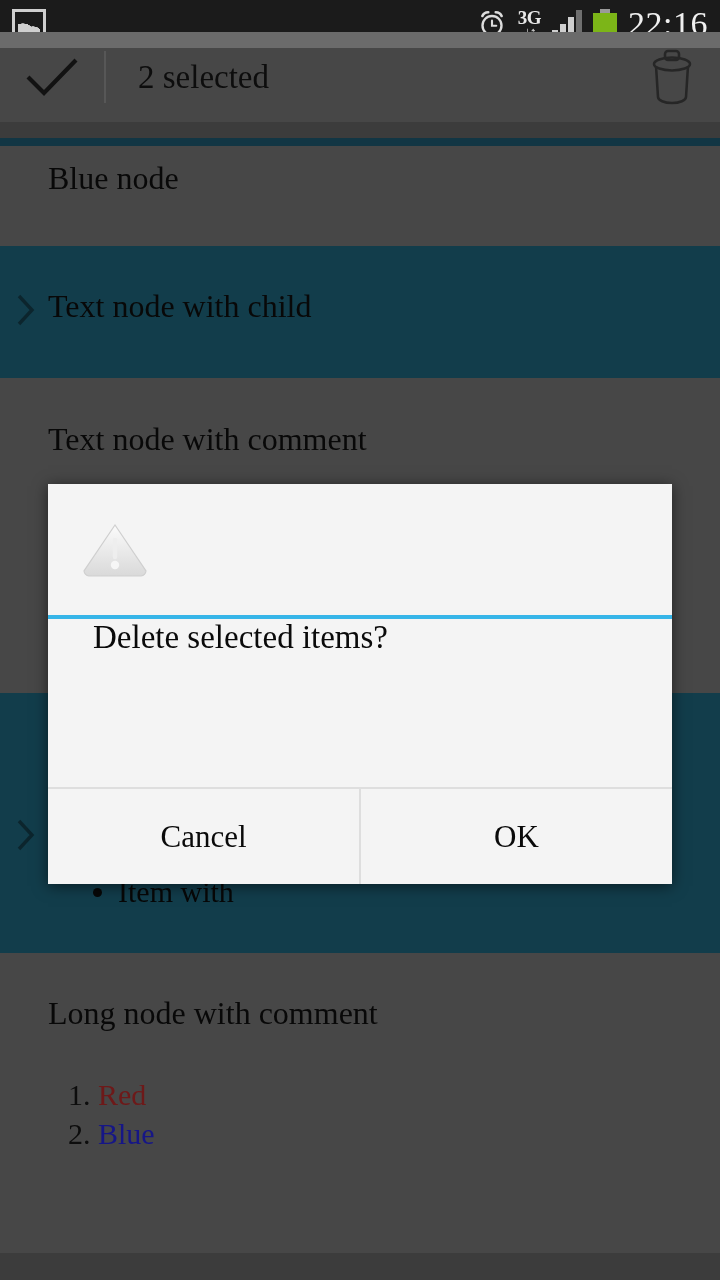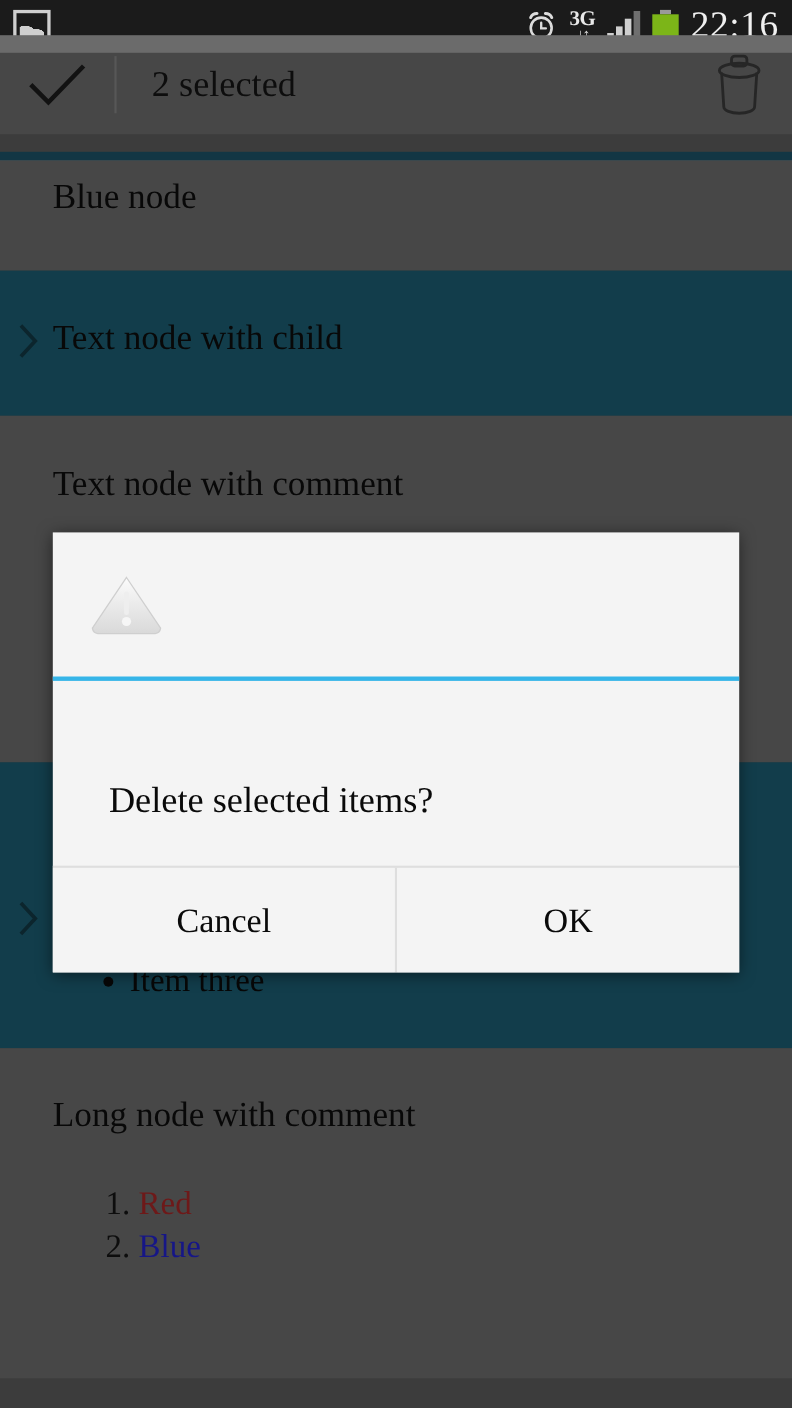--- a/index.html
+++ b/index.html
@@ -54,38 +54,38 @@
   
   #list { position: absolute; top: 146px; left: 0; width: 720px; bottom: 0; }
   .row { position: relative; width: 720px; }
   .row.plain { background: #6b6b6b; }
   .row.sel { background: #1b5c70; }
   .row-title { position: absolute; font-size: 32px; color: #0d0d0d; left: 48px; }
   .chev { position: absolute; left: 14px; width: 26px; height: 26px; }
   .bullets { position: absolute; left: 78px; }
   .bullets li { color: #0b0b0b; font-size: 30px; line-height: 38px; margin-left: 40px; }
   .ol { position: absolute; left: 78px; }
-  .ol li { font-size: 30px; line-height: 39px; margin-left: 48px; color: #141414; }
+  .ol li { font-size: 30px; line-height: 39px; margin-left: 20px; color: #141414; }
   .ol li::marker { color: #141414; }
   .c-red { color: #a32626; }
   .c-blue { color: #2222c8; }
 
   #scrim-list { position: absolute; top: 146px; left: 0; width: 720px; height: 1134px;
                 background: rgba(0,0,0,0.33); pointer-events: none; }
 
   
   #dialog {
     position: absolute; left: 48px; top: 484px; width: 624px;
     background: #f4f4f4; box-shadow: 0 2px 14px rgba(0,0,0,.55);
   }
   #dlg-head { height: 131px; display: flex; align-items: center; padding-left: 33px; }
   #dlg-warn { width: 68px; height: 58px; flex: 0 0 auto; }
   #dlg-title { font-size: 40px; color: #34b3e4; margin-left: 19px; }
   #dlg-rule { height: 4px; background: #36b5e8; }
-  #dlg-body { height: 128px; display: flex; align-items: flex-end; padding-left: 26px; margin-left: 25px; }
+  #dlg-body { height: 128px; display: flex; align-items: flex-start; padding-left: 45px; }
   #dlg-msg { font-size: 33px; color: #0a0a0a; }
   #dlg-gap { height: 40px; }
   #dlg-btnrule { height: 2px; background: #dedede; }
   #dlg-buttons { display: flex; height: 95px; }
   .dlg-btn {
     flex: 1 1 50%; display: flex; align-items: center; justify-content: center;
     font-size: 31px; color: #0a0a0a; background: #f4f4f4;
   }
   #btn-sep { width: 2px; background: #dedede; }
 </style>
@@ -166,21 +166,21 @@
     </div>
 
     <div class="row sel" style="height:260px">
       <span class="chev" style="top:124px">
         <svg width="26" height="36" viewBox="0 0 26 36">
             <path d="M5 4 L18 18 L5 32" fill="none" stroke="#123844" stroke-width="3.4"></path>
           </svg>
       </span>
       <ul class="bullets" style="top:142px">
         <li>Item two</li>
-        <li>Item three</li>
+        <li>Item with</li>
       </ul>
     </div>
 
     <div class="row plain" style="height:300px">
       <div class="row-title" style="top:42px">Long node with comment</div>
       <ol class="ol" style="top:122px">
         <li>
           <span class="c-red">Red</span>
         </li>
         <li>

